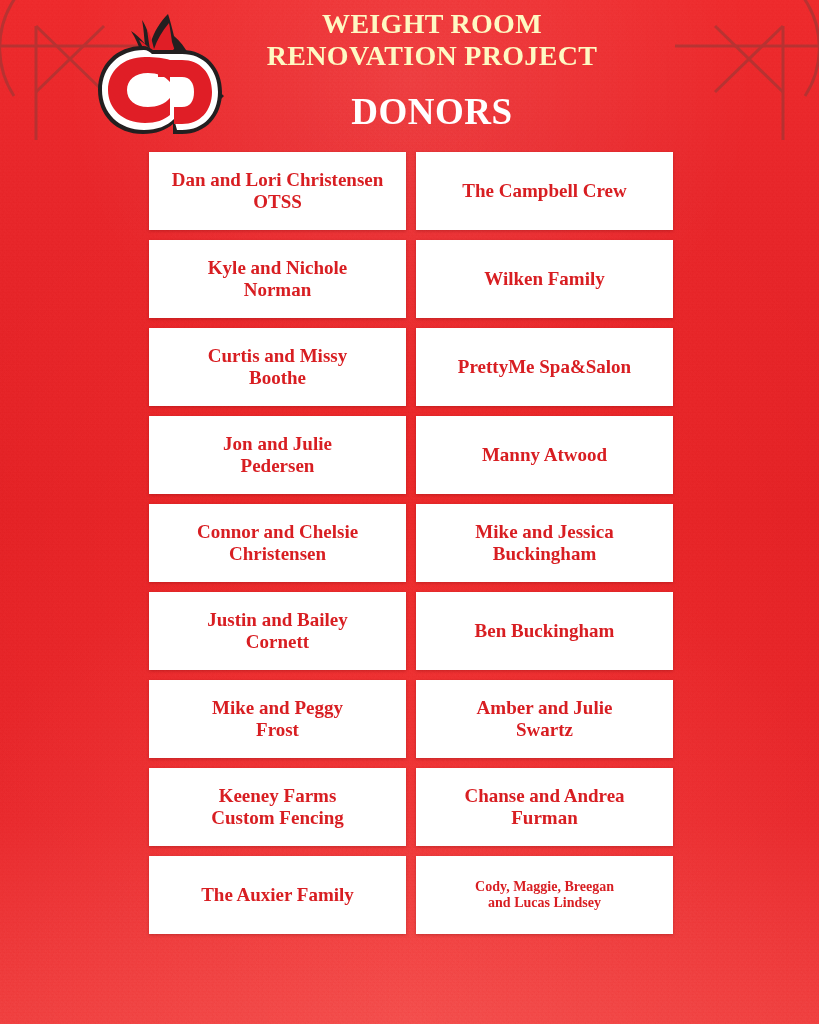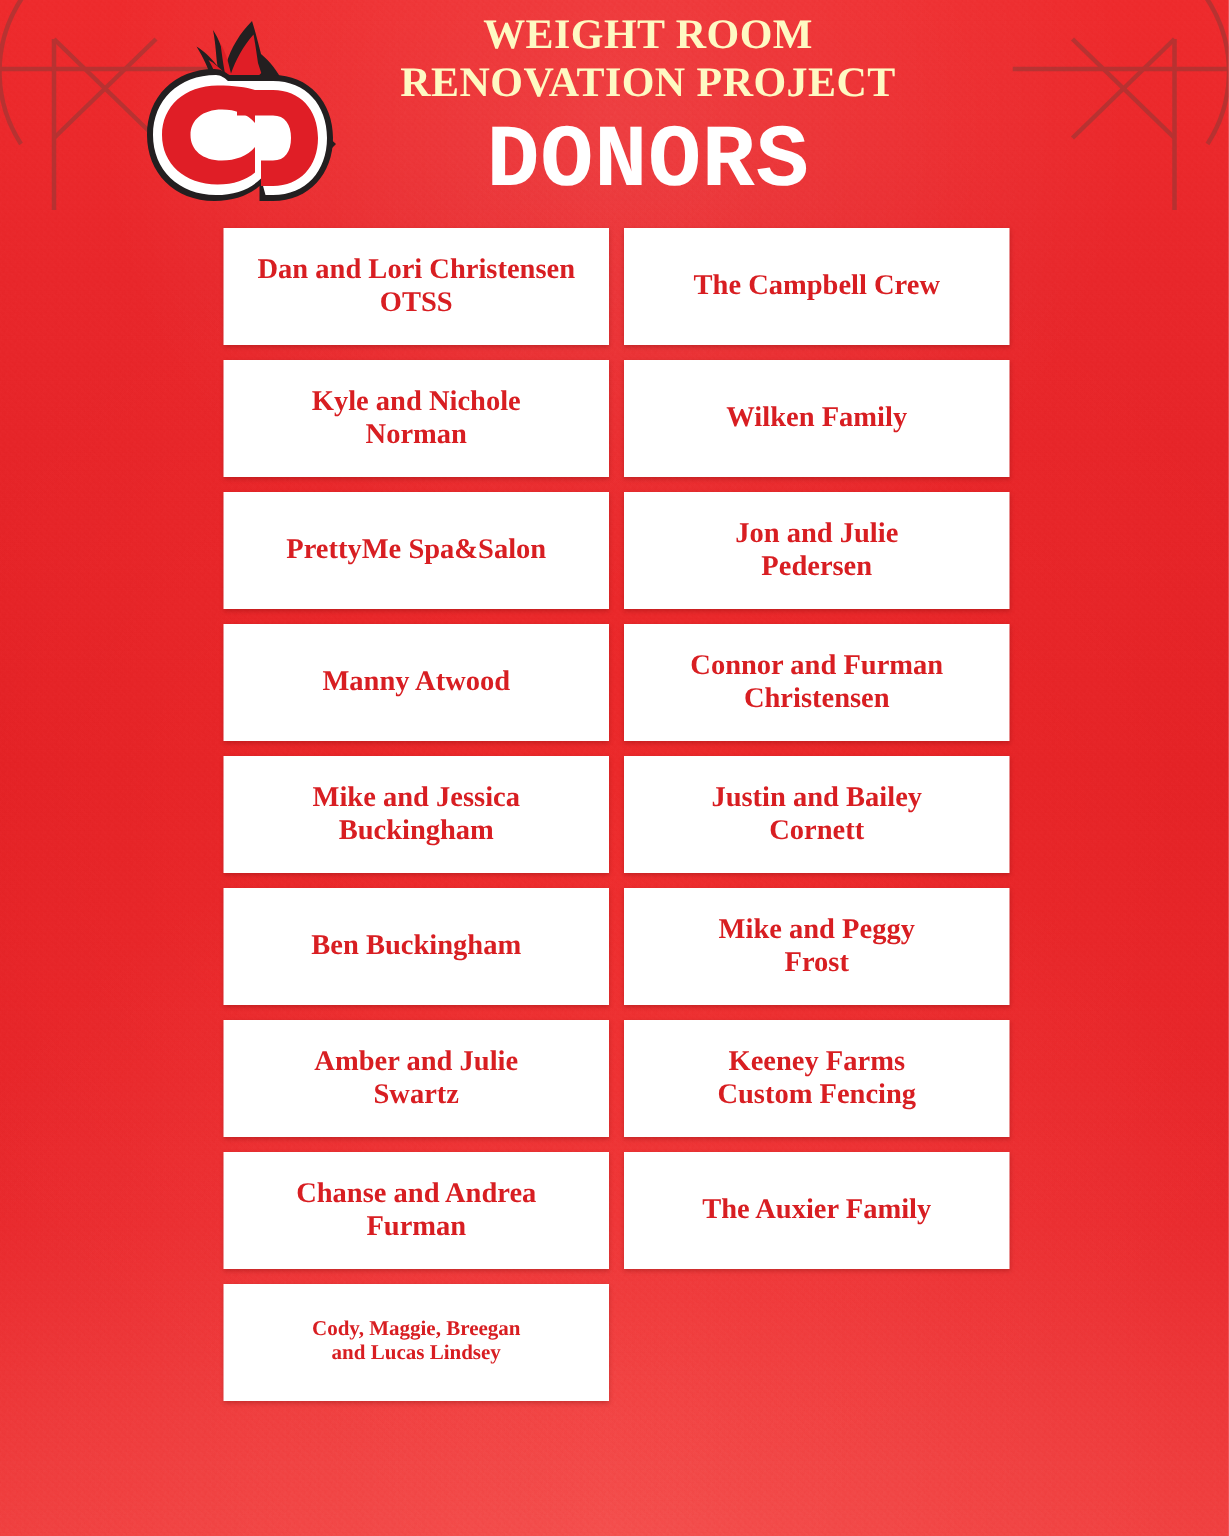--- a/index.html
+++ b/index.html
@@ -53,25 +53,25 @@
   .title-line {
     font-family:"Liberation Serif", serif;
     font-weight:bold;
     color:#fef9c3;
     font-size:28px;
     line-height:1.16;
     letter-spacing:.3px;
     white-space:nowrap;
   }
   #donors-word {
-    margin-top:5px;
-    font-family:Liberation Mono, monospace;
+    margin-top:20px;
+    font-family:Liberation Serif, serif;
     font-weight:bold;
     color:#ffffff;
-    font-size:59px;
+    font-size:37px;
     line-height:1;
     letter-spacing:.5px;
   }
 
   
   #donor-grid {
     position:absolute;
     left:149px; top:152px;
     width:624px;
     z-index:5;
@@ -188,31 +188,35 @@
       <span class="donor-name">The Campbell Crew</span>
     </div>
   <div class="donor-card">
       <span class="donor-name">Kyle and Nichole
 Norman</span>
     </div>
   <div class="donor-card">
       <span class="donor-name">Wilken Family</span>
     </div>
   <div class="donor-card">
+      <span class="donor-name">Curtis and Missy
+Boothe</span>
+    </div>
+  <div class="donor-card">
       <span class="donor-name">PrettyMe Spa&amp;Salon</span>
     </div>
   <div class="donor-card">
       <span class="donor-name">Jon and Julie
 Pedersen</span>
     </div>
   <div class="donor-card">
       <span class="donor-name">Manny Atwood</span>
     </div>
   <div class="donor-card">
-      <span class="donor-name">Connor and Furman
+      <span class="donor-name">Connor and Chelsie
 Christensen</span>
     </div>
   <div class="donor-card">
       <span class="donor-name">Mike and Jessica
 Buckingham</span>
     </div>
   <div class="donor-card">
       <span class="donor-name">Justin and Bailey
 Cornett</span>
     </div>

